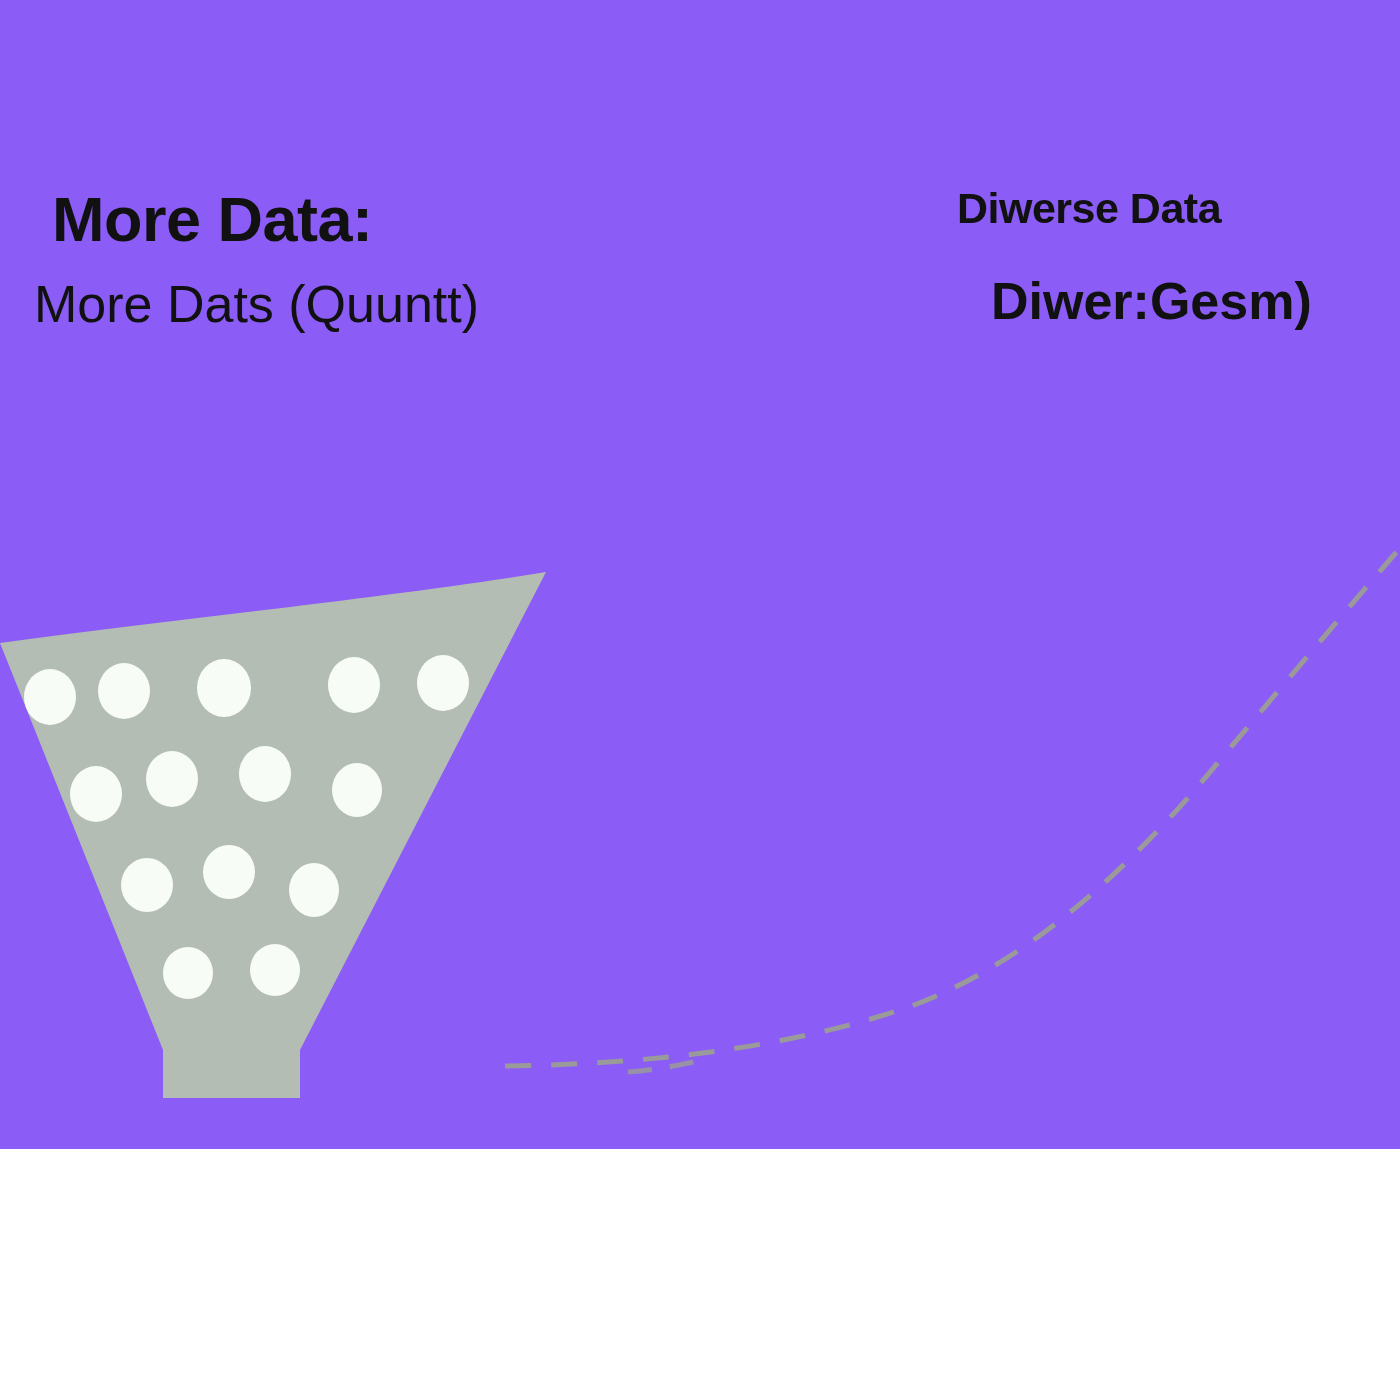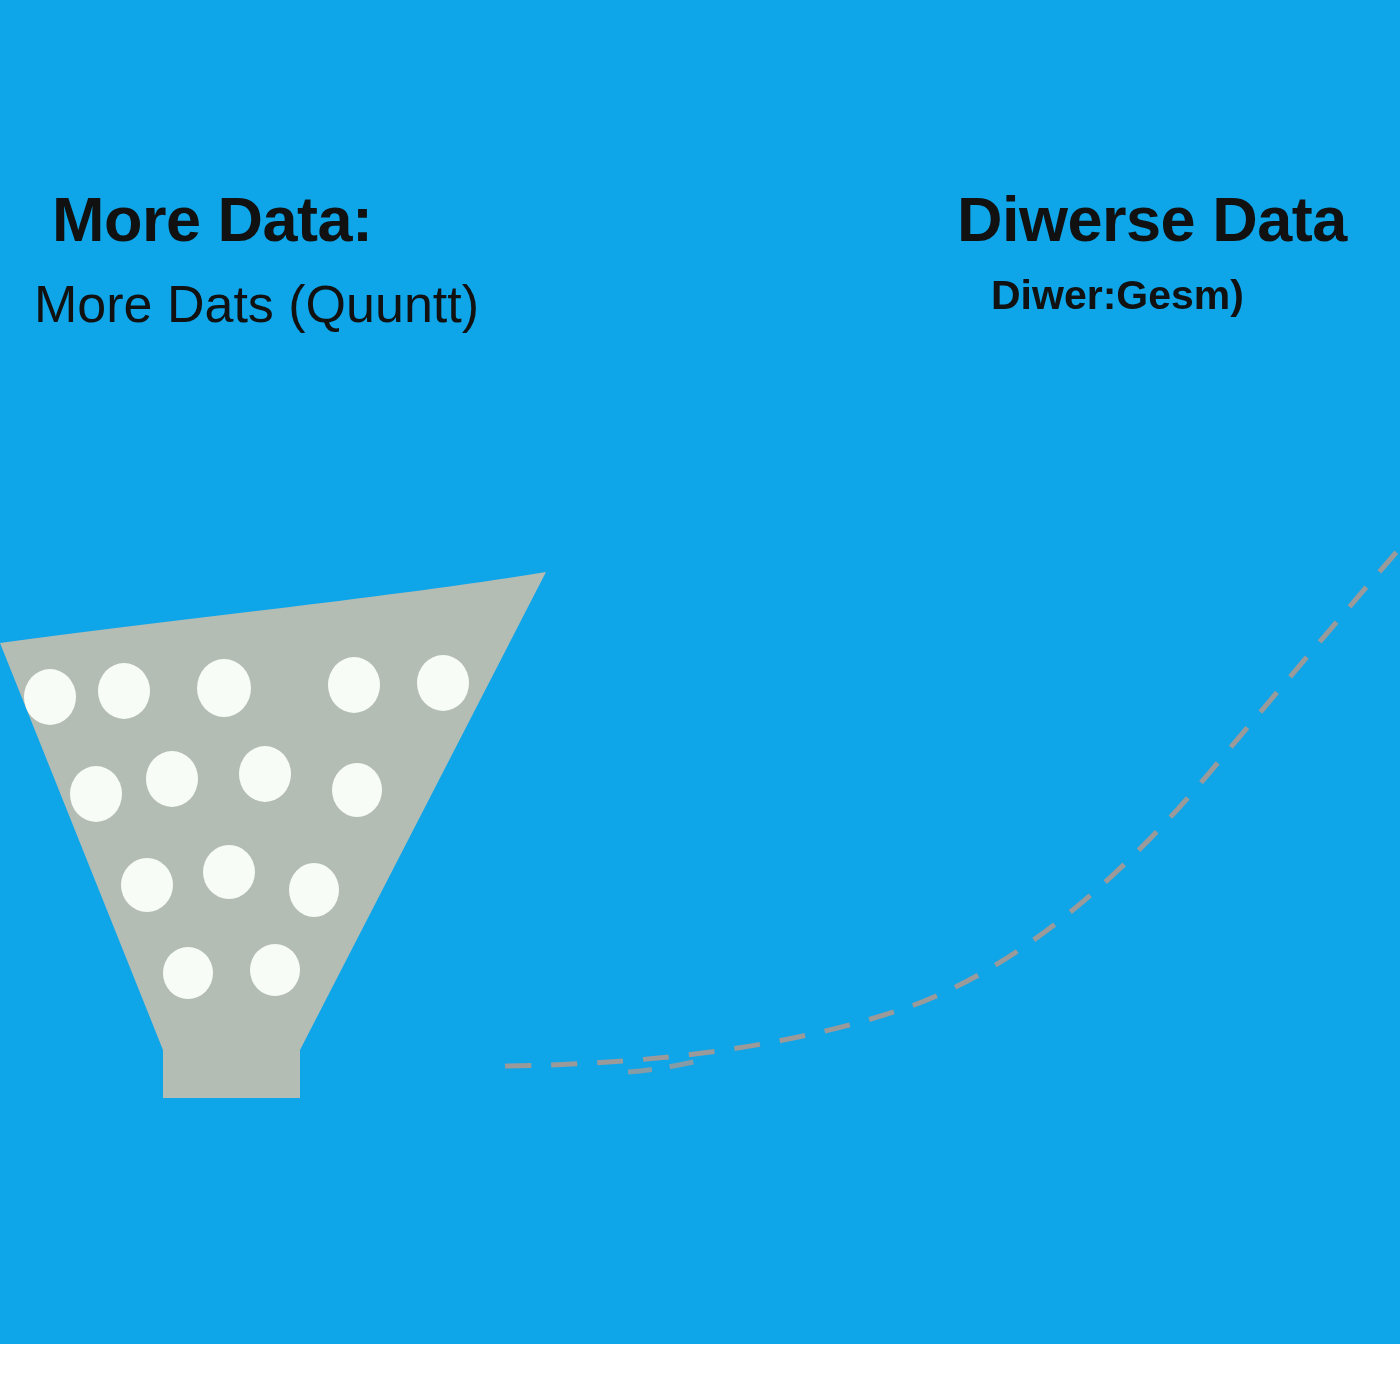--- a/index.html
+++ b/index.html
@@ -6,22 +6,22 @@
     margin: 0;
     padding: 0;
     background: #ffffff;
   }
   body {
     font-family: "Liberation Sans", sans-serif;
   }
   #stage {
     position: relative;
     width: 1400px;
-    height: 1344px;
-    background: #0ea5e9;
+    height: 1149px;
+    background: #8b5cf6;
     overflow: hidden;
   }
 
   
   .panel-heading {
     position: absolute;
     margin: 0;
     color: #111111;
     font-weight: bold;
     white-space: nowrap;
@@ -44,27 +44,27 @@
     left: 26px;
     top: 268px;
     font-size: 52px;
     font-weight: normal;
     line-height: 1.1;
   }
 
   #right-title {
     left: 957px;
     top: 186px;
-    font-size: 63px;
+    font-size: 43px;
     line-height: 1.05;
   }
   #right-subtitle {
     left: 983px;
     top: 266px;
-    font-size: 41px;
+    font-size: 52px;
     font-weight: bold;
     line-height: 1.05;
   }
 
   
   #funnel-graphic,
   #growth-curve-graphic {
     position: absolute;
     left: 0;
     top: 0;

